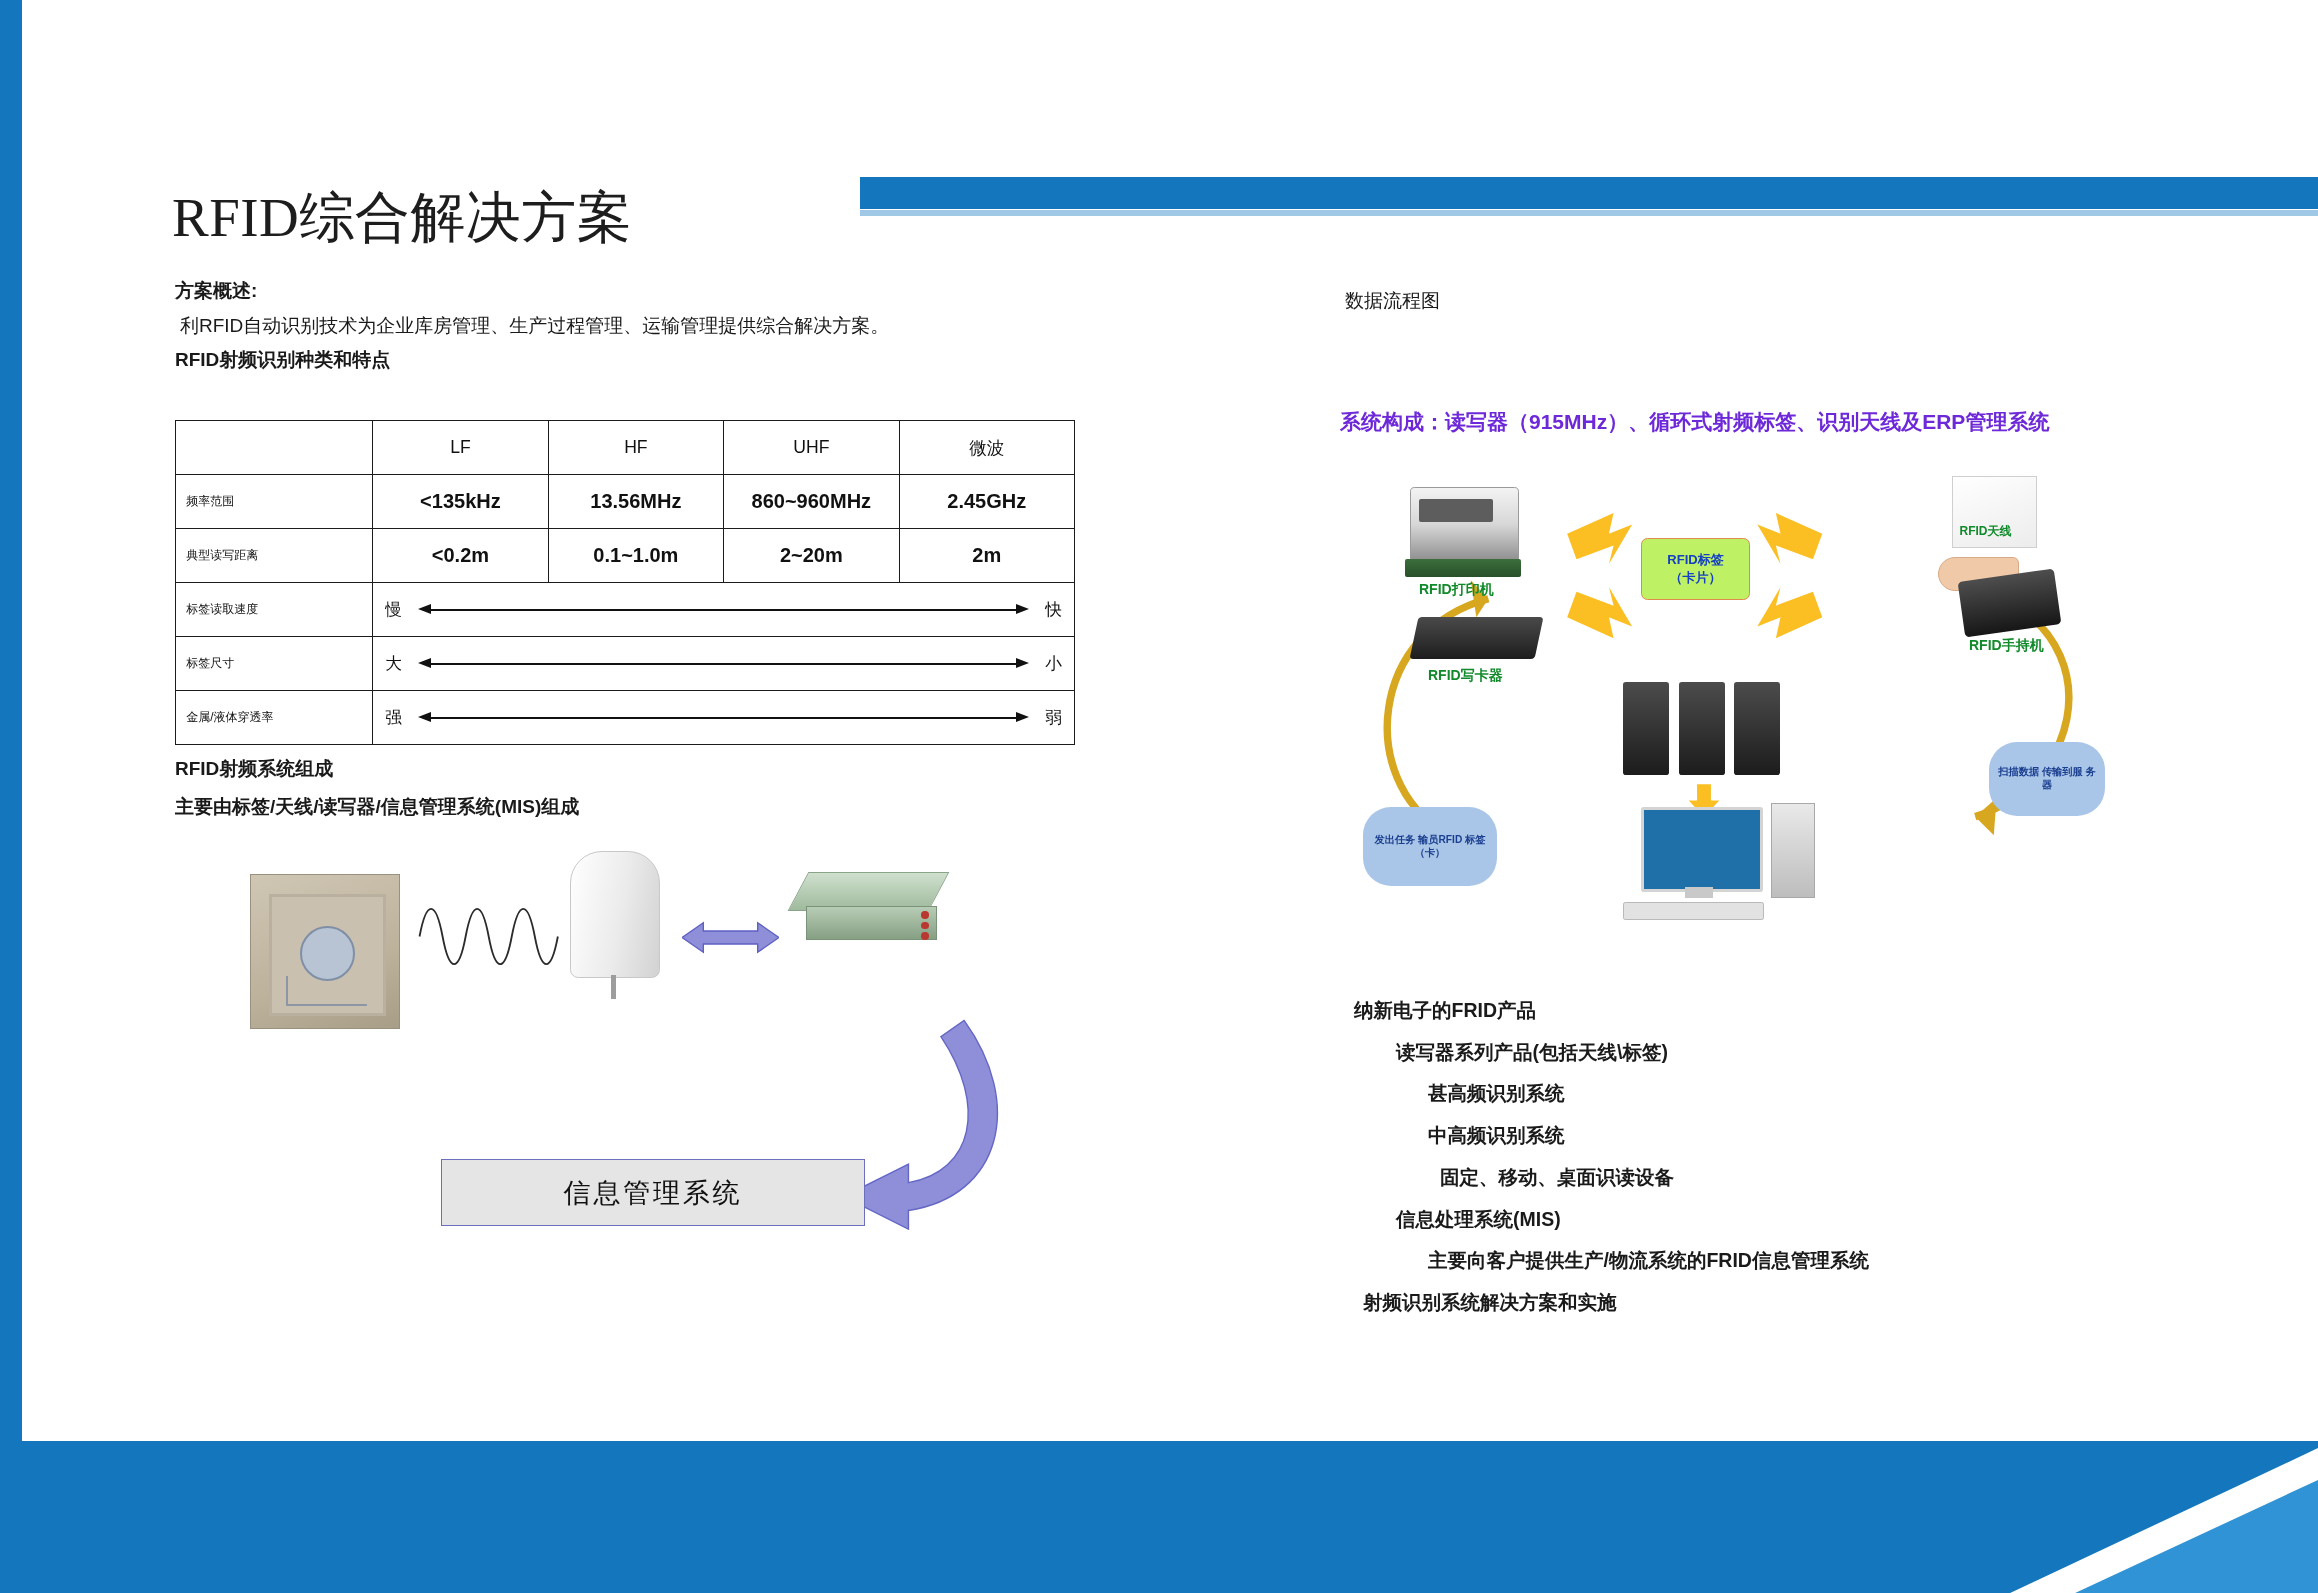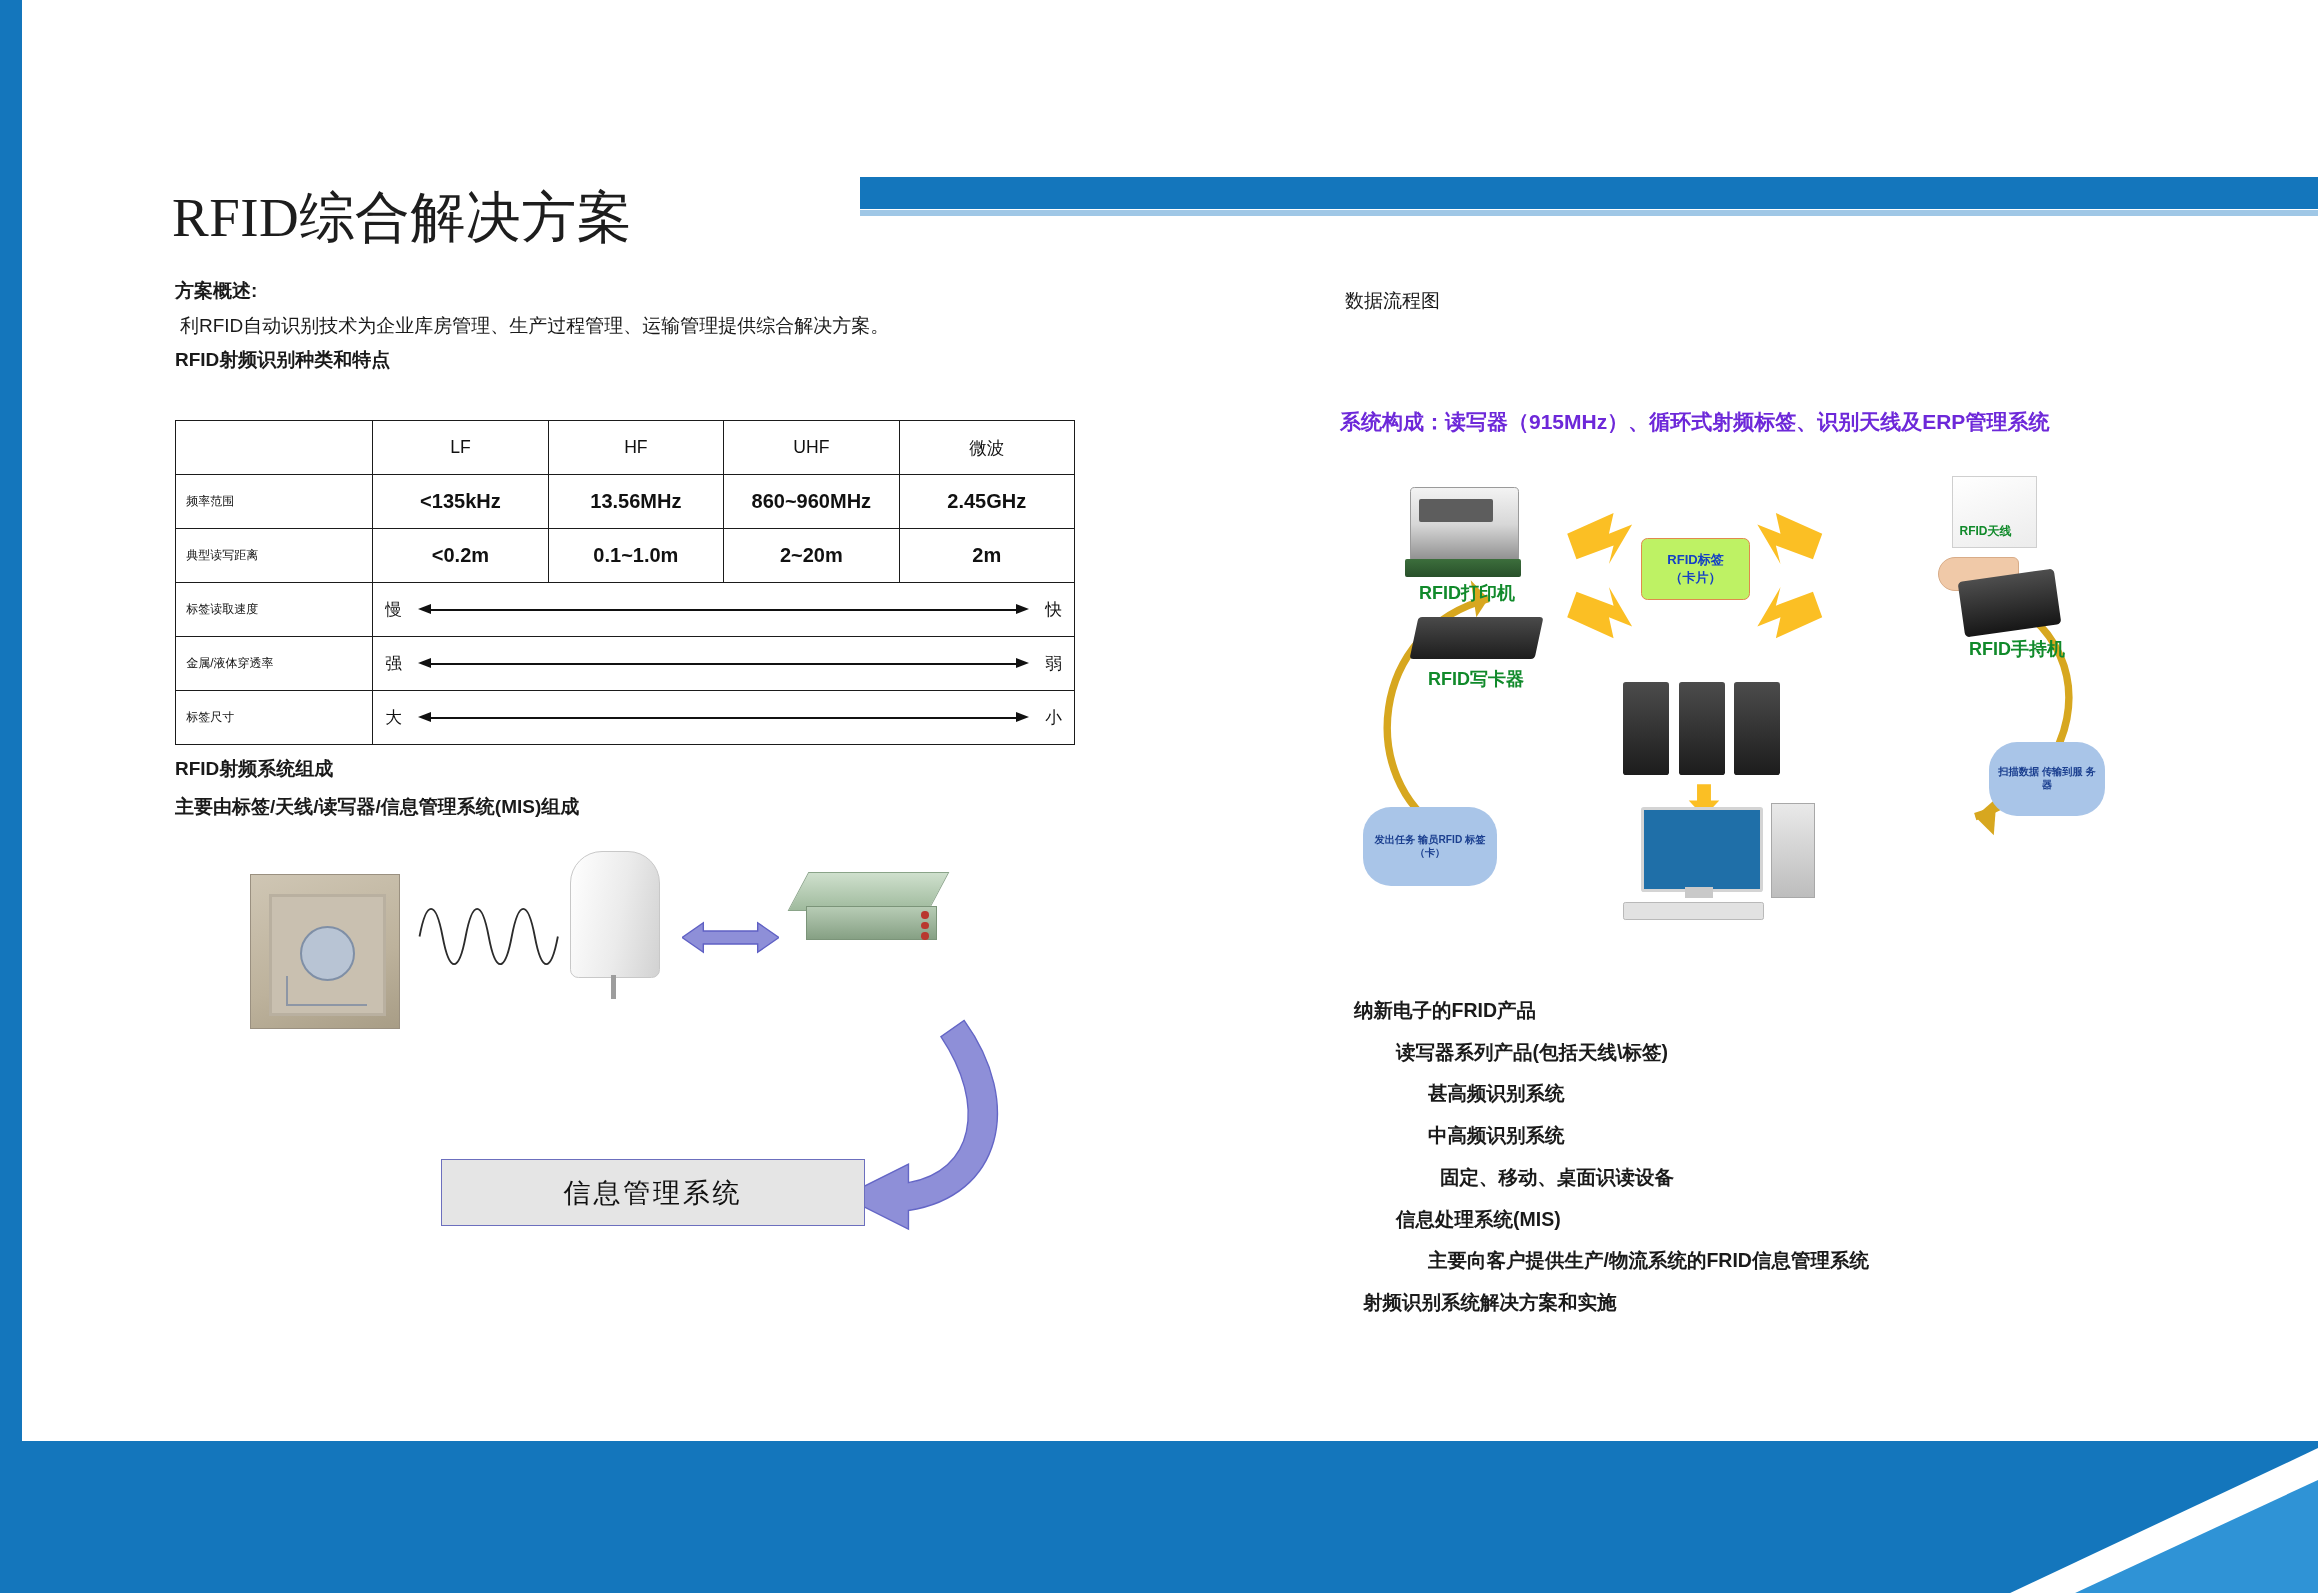--- a/index.html
+++ b/index.html
@@ -302,21 +302,21 @@
   .flowarea {
     position: absolute;
     left: 1289px;
     top: 464px;
     width: 881px;
     height: 492px;
   }
   .dev { position: absolute; }
   .devcap {
     position: absolute;
-    font-size: 18px;
+    font-size: 14px;
     font-weight: bold;
     color: #118a2b;
     white-space: nowrap;
     padding-left: 9px;
   }
   .printer {
     left: 121px; top: 23px; width: 107px; height: 81px;
     background: linear-gradient(180deg,#f3f3f3 0%, #d7d7d7 45%, #7e7e7e 100%);
     border: 0.9px solid #9a9a9a;
     border-radius: 4.6px;
@@ -490,43 +490,43 @@
           <div class="inner">
             <span class="endtxt">慢</span>
             <span class="arrowline">
                 <i class="rhead"></i>
               </span>
             <span class="endtxt">快</span>
           </div>
         </td>
       </tr>
       <tr>
+        <td class="rowhead">标签尺寸</td>
+        <td class="arrowcell" colspan="4">
+          <div class="inner">
+            <span class="endtxt">大</span>
+            <span class="arrowline">
+                <i class="rhead"></i>
+              </span>
+            <span class="endtxt">小</span>
+          </div>
+        </td>
+      </tr>
+      <tr>
         <td class="rowhead">金属/液体穿透率</td>
         <td class="arrowcell" colspan="4">
           <div class="inner">
             <span class="endtxt">强</span>
             <span class="arrowline">
                 <i class="rhead"></i>
               </span>
             <span class="endtxt">弱</span>
           </div>
         </td>
       </tr>
-      <tr>
-        <td class="rowhead">标签尺寸</td>
-        <td class="arrowcell" colspan="4">
-          <div class="inner">
-            <span class="endtxt">大</span>
-            <span class="arrowline">
-                <i class="rhead"></i>
-              </span>
-            <span class="endtxt">小</span>
-          </div>
-        </td>
-      </tr>
     </tbody>
   </table>
 
   <div class="lbl t-sys-compose">RFID射频系统组成</div>
   <div class="lbl t-sys-compose2">主要由标签/天线/读写器/信息管理系统(MIS)组成</div>
 
   <div class="illus tag-photo">
     <div class="tag-inner">
       <div class="tag-coil"></div>
       <div class="tag-trace"></div>

